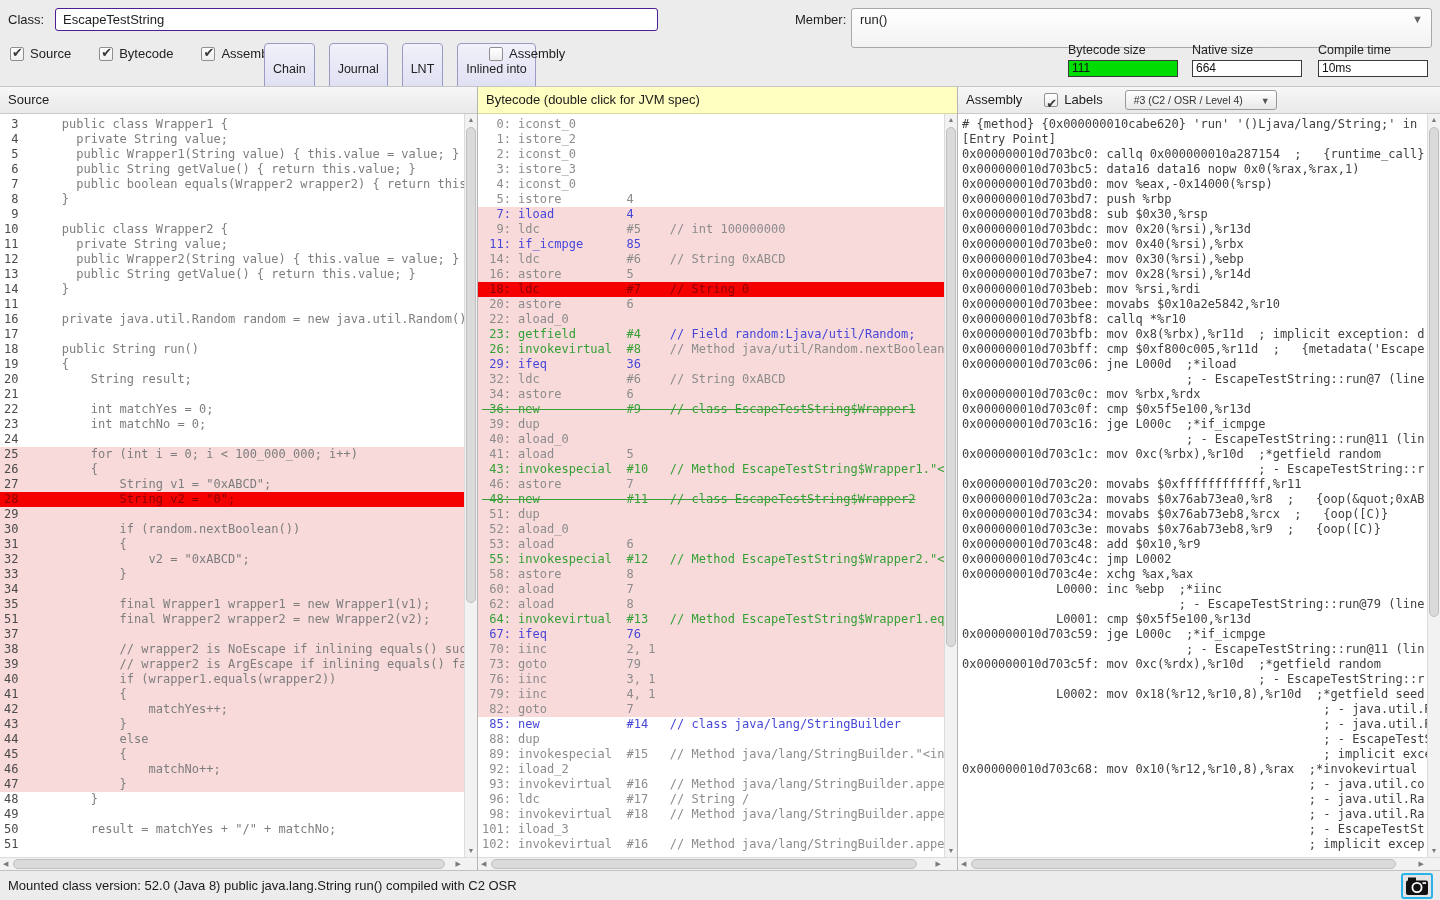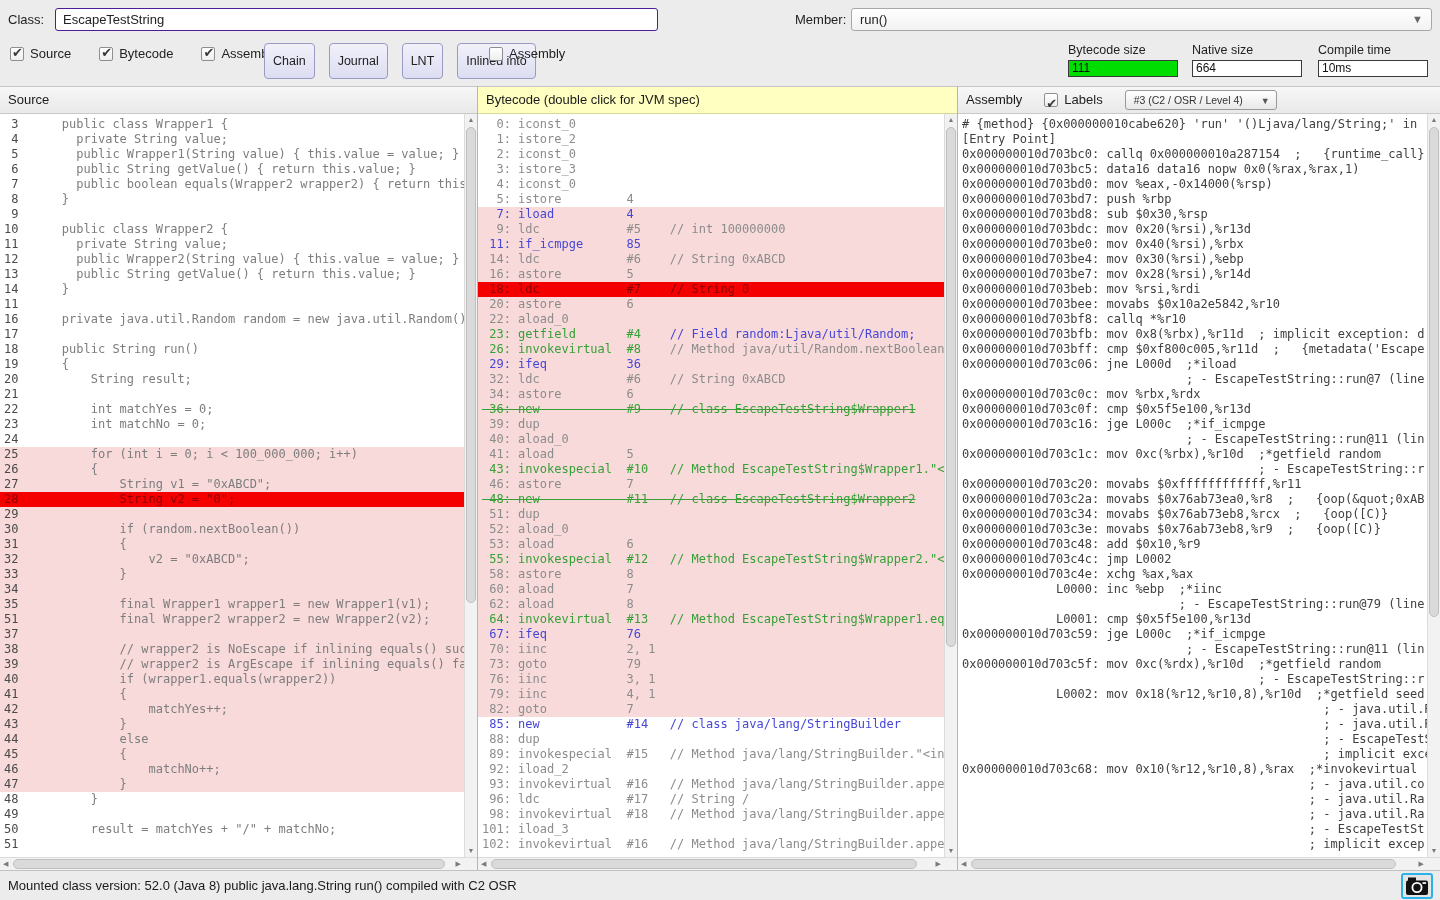--- a/index.html
+++ b/index.html
@@ -9,38 +9,38 @@
 
   
   .topbar { position:absolute; top:0; left:0; right:0; height:86px; background:#ececec; }
   .row1 { position:absolute; top:0; left:0; right:16px; height:38px; }
   .lbl { font-size:13px; color:#222; }
   #class-label { position:absolute; left:8px; top:12px; }
   .class-input { position:absolute; left:55px; top:8px; width:603px; height:23px;
                  border:1px solid #4c1d95; border-radius:3px; background:#fff;
                  font-size:13px; padding-left:7px; color:#222; }
   #member-label { position:absolute; left:795px; top:12px; }
-  .member-select { position:absolute; left:851px; top:8px; width:581px; height:23px;
+  .member-select { position:absolute; left:851px; top:8px; width:581px; height:40px;
                    border:1px solid #a8a8a8; border-radius:3px;
                    background:linear-gradient(#ffffff,#f2f2f2); font-size:13px; color:#222;
                    line-height:21px; padding-left:8px; cursor:default; }
   .member-select .dd-arrow { position:absolute; right:8px; top:0; color:#666; font-size:11px; }
 
   .row2 { position:absolute; top:38px; left:0; right:0; height:48px; }
   .cb { display:inline-flex; align-items:center; cursor:default; }
   .cbbox { width:14px; height:14px; border:1px solid #8f8f8f; border-radius:2px;
            background:linear-gradient(#ffffff,#eeeeee); display:inline-block;
            position:relative; margin-right:6px; }
   .cbbox.checked:after { content:"✔"; position:absolute; left:1px; top:-3px;
                          font-size:13px; color:#3a3a3a; }
   .cblabel { font-size:13px; color:#222; }
   #view-checkboxes { position:absolute; left:10px; top:8px; display:flex; gap:28px; }
   #toolbar-buttons { position:absolute; left:264px; top:5px; display:flex; gap:14px; }
   .tbtn { background:linear-gradient(#f1f1fb,#dcddf1); border:1px solid #9a9ac4;
-          border-radius:4px; font-size:12.5px; color:#222; padding:10px 8px;
+          border-radius:4px; font-size:12.5px; color:#222; padding:18px 8px;
           font-family:"Liberation Sans", sans-serif; cursor:default; }
   #mouseover-cb { position:absolute; left:489px; top:8px; }
 
   #stats { position:absolute; left:0; top:0; right:0; height:48px; }
   .stat { position:absolute; }
   .stat .slabel { font-size:12.5px; color:#222; display:block; margin-bottom:3px; }
   .stat .sfield { width:110px; height:17px; border:1px solid #3a3a3a;
                   font-size:12px; color:#111; line-height:15px; padding-left:3px; }
   #stat-0 { left:1068px; top:5px; }
   #stat-1 { left:1192px; top:5px; }

